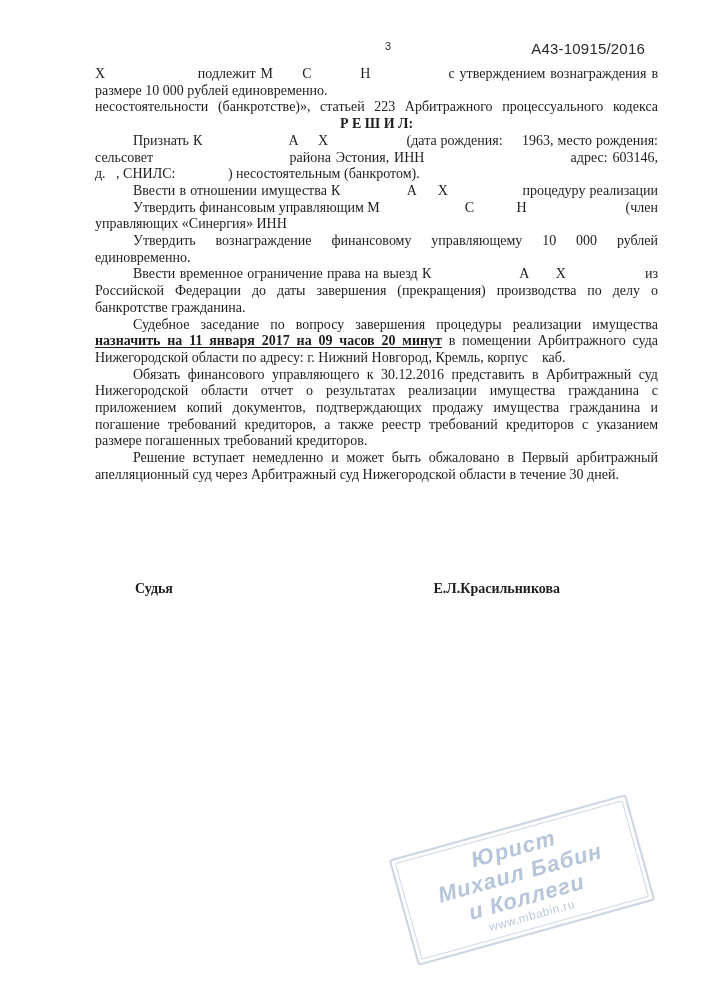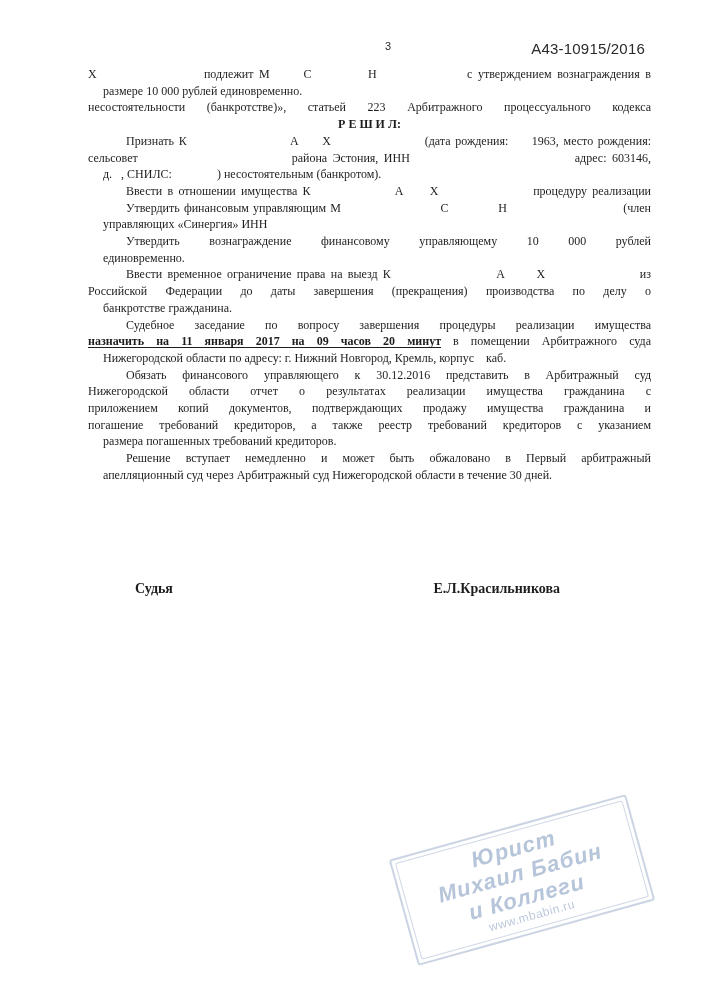--- a/index.html
+++ b/index.html
@@ -18,29 +18,29 @@
     font-family: "Liberation Sans", sans-serif;
     font-size: 11px; color: #2a2a2a;
   }
   .case-number {
     position: absolute; top: 40px; right: 62px;
     font-family: "Liberation Sans", sans-serif;
     font-size: 15px; color: #2a2a2a; letter-spacing: 0.2px;
   }
   
   .doc-body {
-    position: absolute; left: 88px; top: 66px; width: 563px;
-    font-size: 12px; line-height: 16.7px;
+    position: absolute; left: 95px; top: 66px; width: 563px;
+    font-size: 14px; line-height: 16.7px;
   }
   .line {
     min-height: 16.7px;
     text-align: justify;
     text-align-last: justify;
   }
-  .line.align-left  { text-align: center;   text-align-last: left; margin-left: 15px; }
+  .line.align-left  { text-align: center;   text-align-last: left; }
   .line.align-center{ text-align: center; text-align-last: center; }
   .line.indent { text-indent: 38px; }
   .line .bold, .line.bold { font-weight: bold; }
   .line .underline { text-decoration: underline; text-underline-offset: 2px; }
   
   .signature-row {
     position: absolute; left: 97px; top: 581px; width: 563px;
     display: flex; justify-content: space-between;
     font-size: 14px; font-weight: bold;
   }
@@ -100,21 +100,21 @@
       <div class="line align-justify indent"><span>Ввести временное ограничение права на выезд К&nbsp;&nbsp;&nbsp;&nbsp;&nbsp;&nbsp;&nbsp;&nbsp;&nbsp;&nbsp;&nbsp;&nbsp;&nbsp;&nbsp;&nbsp;&nbsp;&nbsp;&nbsp;&nbsp;&nbsp;А&nbsp;&nbsp;&nbsp;&nbsp;&nbsp;&nbsp;Х&nbsp;&nbsp;&nbsp;&nbsp;&nbsp;&nbsp;&nbsp;&nbsp;&nbsp;&nbsp;&nbsp;&nbsp;&nbsp;&nbsp;&nbsp;&nbsp;&nbsp;&nbsp;из</span></div>
       <div class="line align-justify"><span>Российской Федерации до даты завершения (прекращения) производства по делу о</span></div>
       <div class="line align-left"><span>банкротстве гражданина.</span></div>
       <div class="line align-justify indent"><span>Судебное заседание по вопросу завершения процедуры реализации имущества</span></div>
       <div class="line align-justify"><span class="bold underline">назначить на 11 января 2017 на 09 часов 20 минут</span><span> в помещении Арбитражного суда</span></div>
       <div class="line align-left"><span>Нижегородской области по адресу: г. Нижний Новгород, Кремль, корпус&nbsp;&nbsp;&nbsp;&nbsp;каб.</span></div>
       <div class="line align-justify indent"><span>Обязать финансового управляющего к 30.12.2016 представить в Арбитражный суд</span></div>
       <div class="line align-justify"><span>Нижегородской области отчет о результатах реализации имущества гражданина с</span></div>
       <div class="line align-justify"><span>приложением копий документов, подтверждающих продажу имущества гражданина и</span></div>
       <div class="line align-justify"><span>погашение требований кредиторов, а также реестр требований кредиторов с указанием</span></div>
-      <div class="line align-left"><span>размера погашенных требований кредиторов.</span></div>
+      <div class="line align-left"><span>размере погашенных требований кредиторов.</span></div>
       <div class="line align-justify indent"><span>Решение вступает немедленно и может быть обжаловано в Первый арбитражный</span></div>
       <div class="line align-left"><span>апелляционный суд через Арбитражный суд Нижегородской области в течение 30 дней.</span></div>
     </div>
 
   <div class="signature-row">
     <span class="sig-label">Судья</span>
     <span class="sig-name">Е.Л.Красильникова</span>
   </div>
 
   <div class="stamp">

